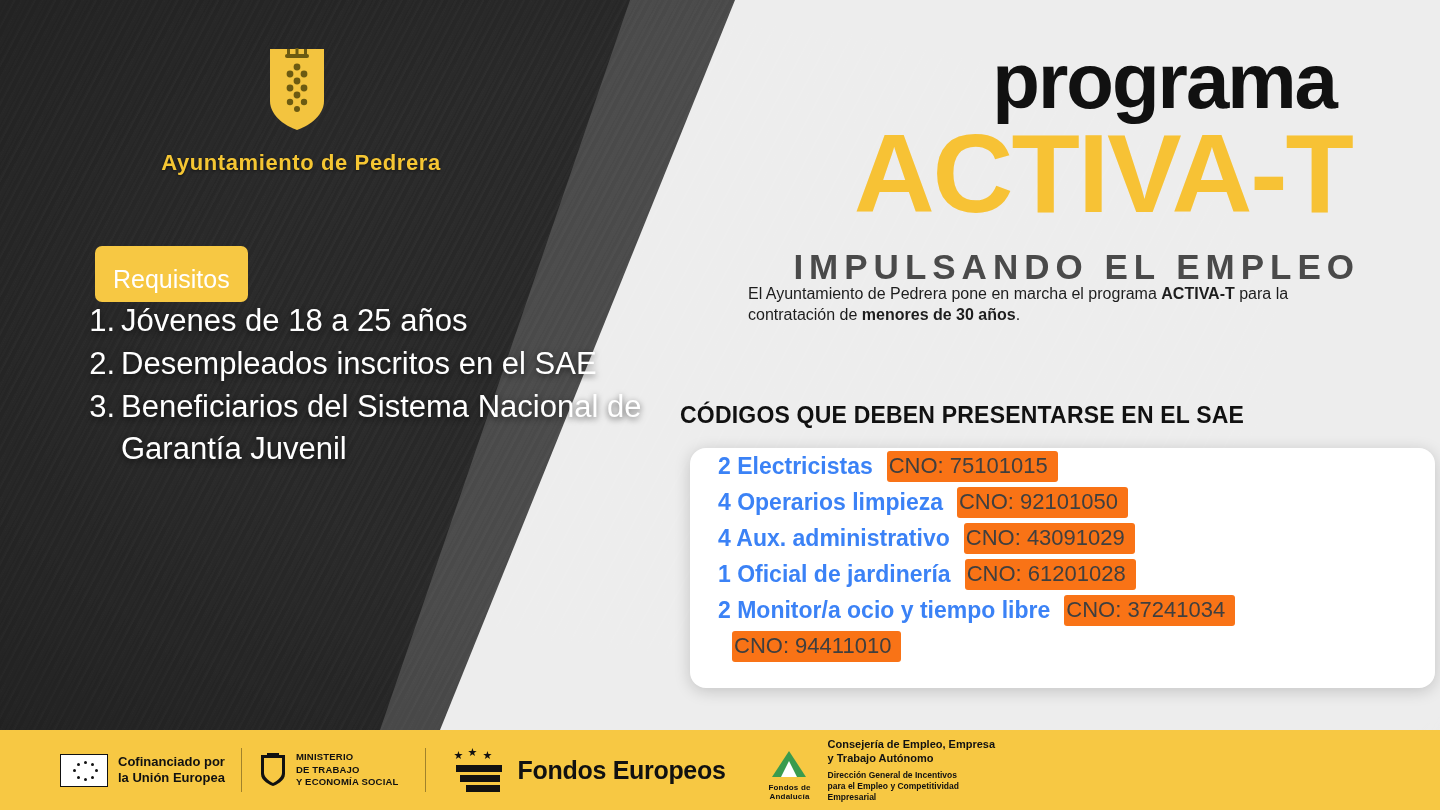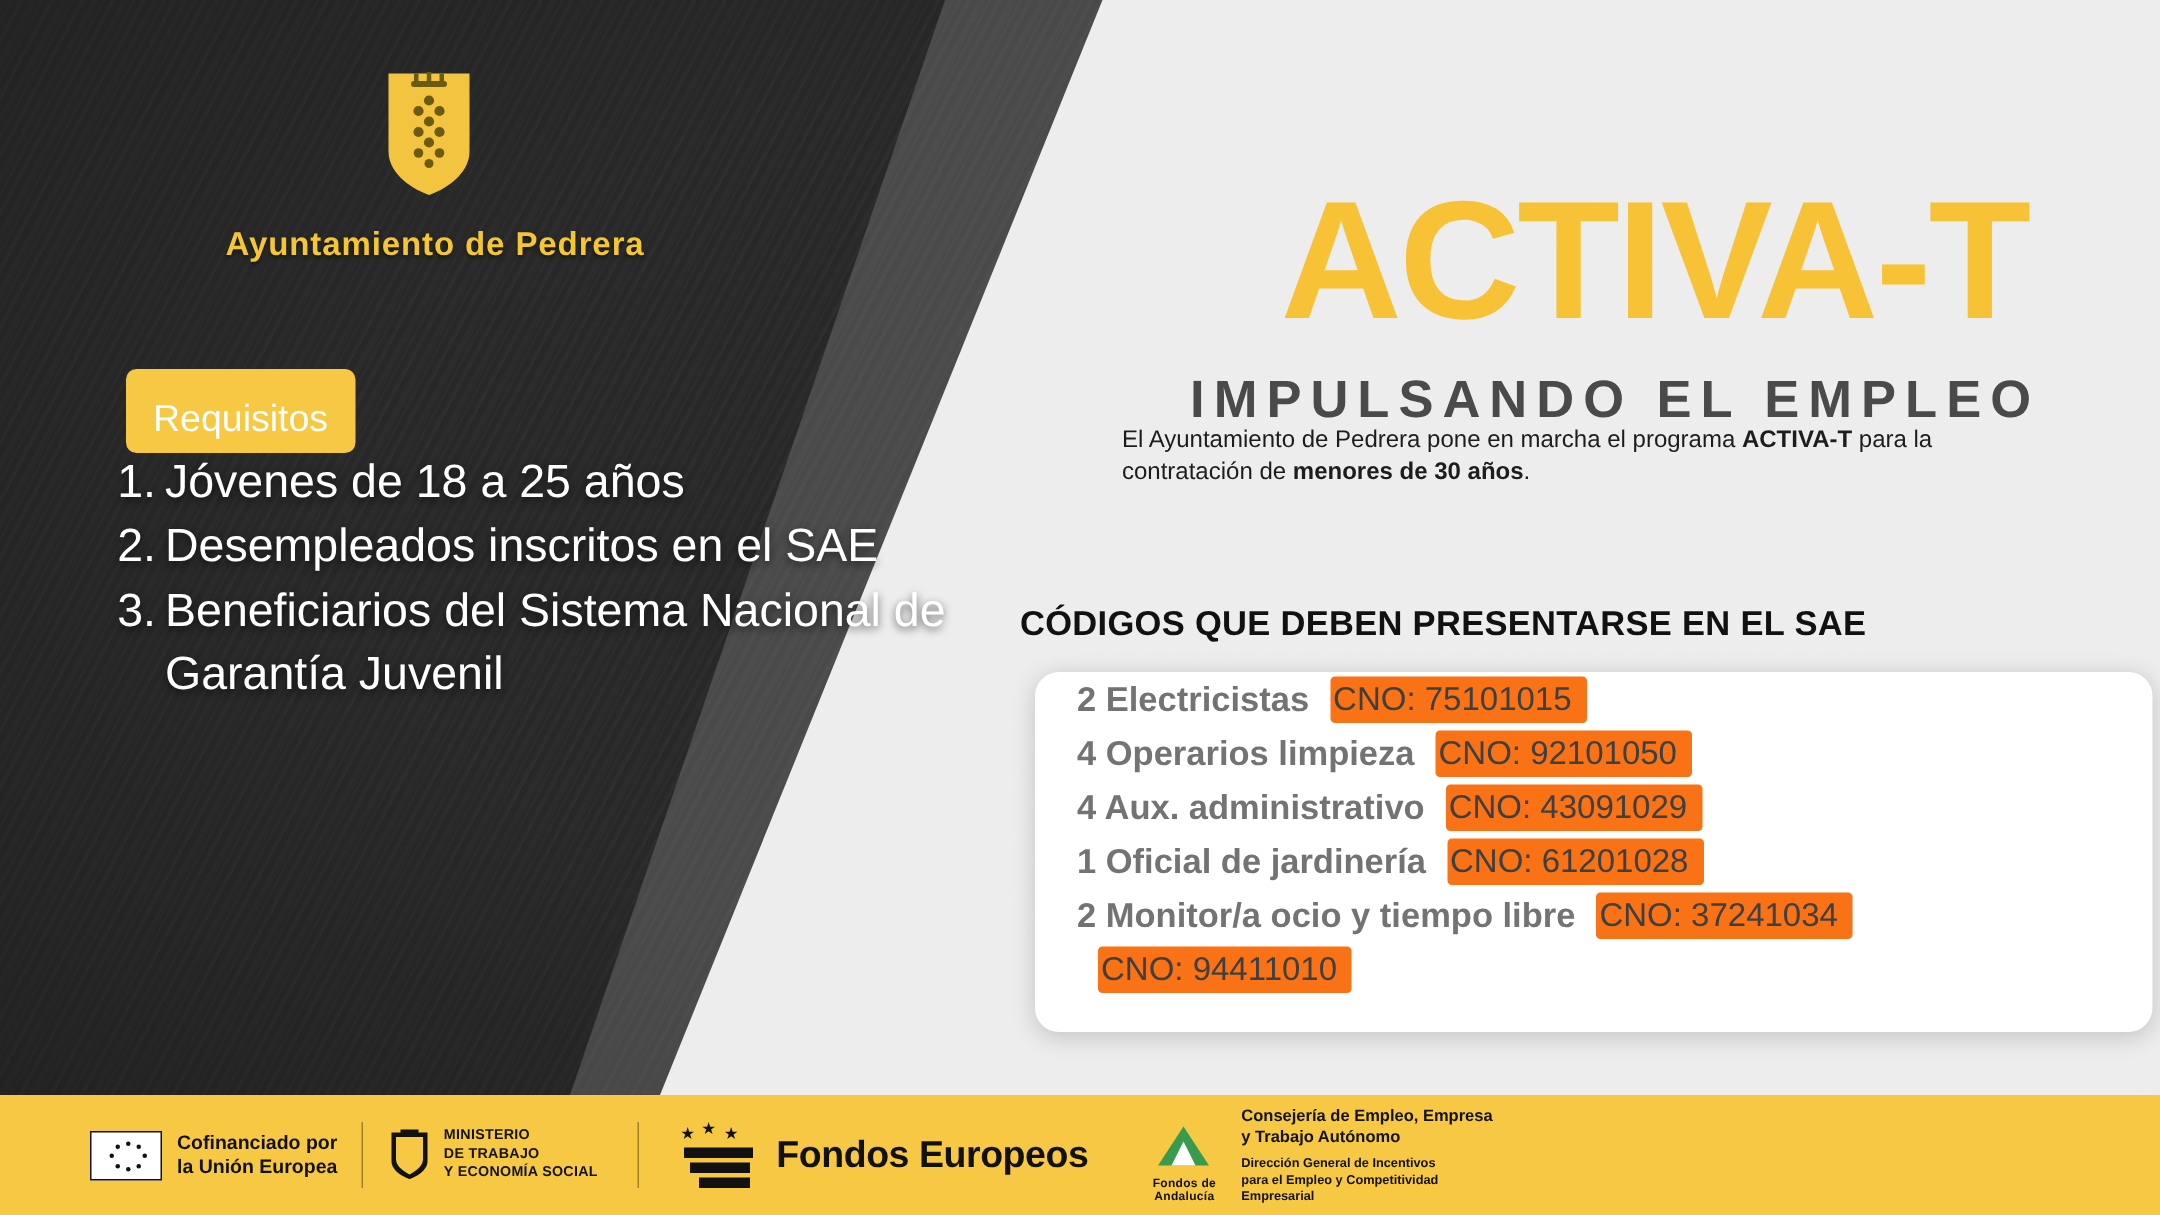--- a/index.html
+++ b/index.html
@@ -59,21 +59,21 @@
   }
   .panel-white-soft {
     position: absolute; top: 0; right: 0;
     width: 1060px; height: 730px;
     background: rgba(255,255,255,0.16);
     clip-path: polygon(250px 0, 1060px 0, 1060px 730px, 0 730px);
   }
 
   
   .left-col {
-    position: absolute; left: 0; top: 0;
+    position: absolute; left: 11px; top: 0;
     width: 700px; height: 730px;
   }
   .crest {
     position: absolute; left: 255px; top: 45px;
     width: 62px; height: 88px;
   }
   .crest svg { display: block; }
   .town-name {
     position: absolute; left: 0; top: 150px;
     width: 580px;
@@ -164,21 +164,21 @@
     border-radius: 16px;
     box-shadow: 0 3px 16px rgba(0,0,0,0.18);
   }
   .code-row {
     display: flex;
     align-items: center;
     height: 36px;
     padding-left: 28px;
   }
   .code-label {
-    color: #737373;
+    color: #3b82f6;
     font-size: 23px;
     font-weight: bold;
     white-space: nowrap;
   }
   .code-chip {
     margin-left: 14px;
     background: #f97316;
     color: #3f3f3f;
     font-size: 22px;
     font-weight: normal;
@@ -291,20 +291,21 @@
         <li>
           <span class="req-num">3.</span>
           <span class="req-text">Beneficiarios del Sistema Nacional de Garantía Juvenil</span>
         </li>
       </ol>
     </div>
   </div>
 
   <div class="right-col">
 
+    <div class="title-programa">programa</div>
     <div class="title-activat">ACTIVA-T</div>
     <div class="title-sub">IMPULSANDO EL EMPLEO</div>
 
     <div class="intro">
       <span>El Ayuntamiento de Pedrera pone en marcha el programa </span><b>ACTIVA-T</b><span> para la contratación de </span><b>menores de 30 años</b><span>.</span>
     </div>
 
     <div class="codes-head">CÓDIGOS QUE DEBEN PRESENTARSE EN EL SAE</div>
 
     <div class="codes-card">

